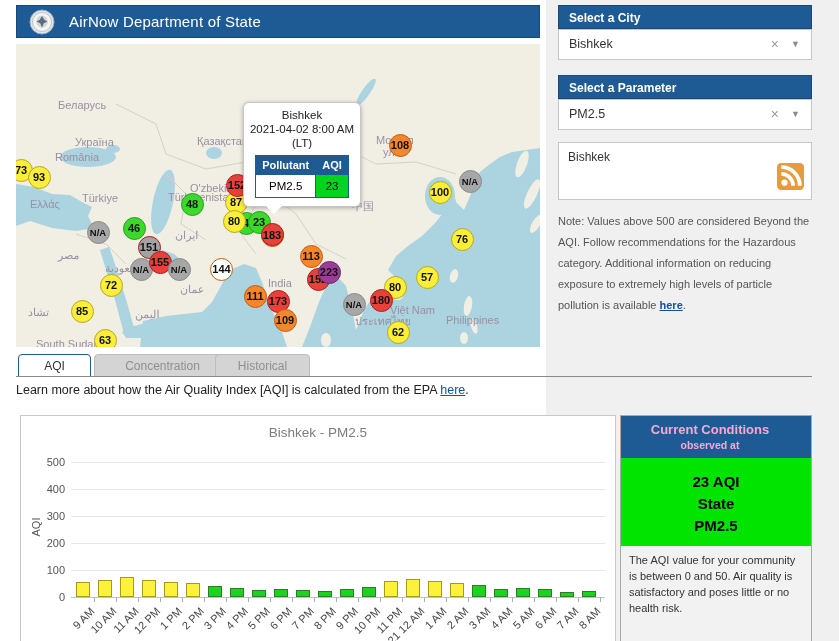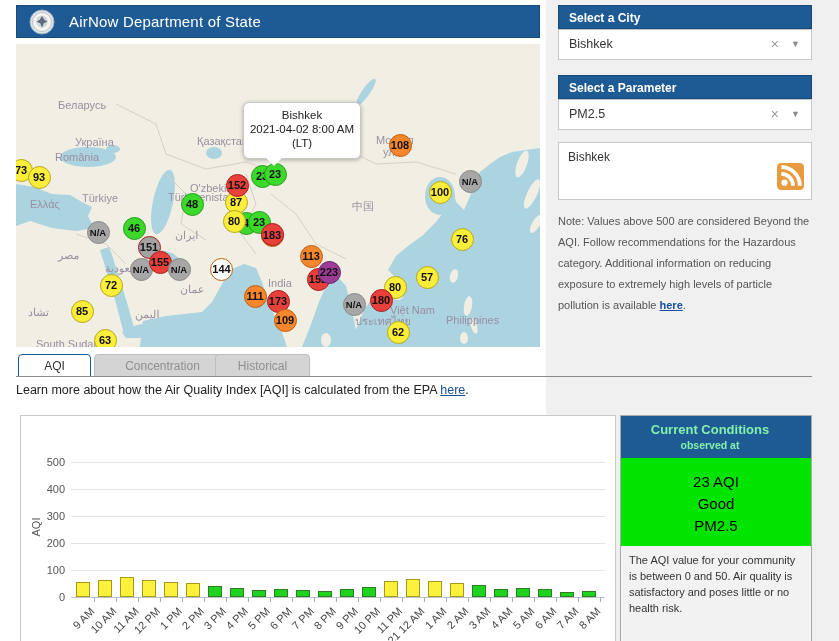--- a/index.html
+++ b/index.html
@@ -42,26 +42,26 @@
   #chart-panel{left:20px;top:415px;width:596px;height:230px;background:#fff;border:1px solid #c9c9c9;box-sizing:border-box;}
   #chart-title{position:absolute;left:0;top:9px;width:100%;text-align:center;font-size:13.5px;color:#7d7d7d;}
   .gridline{position:absolute;left:50px;right:10px;height:0;border-top:1px solid #e6e6e6;}
   .ytick{position:absolute;width:38px;text-align:right;font-size:11px;color:#555;}
   #y-axis-label{position:absolute;left:6px;top:105px;font-size:11px;color:#555;transform:rotate(-90deg);}
   .bar{position:absolute;box-sizing:border-box;cursor:pointer;}
   .xtick{position:absolute;width:1px;height:5px;background:#9fb0bf;top:181px;}
   #x-baseline{position:absolute;left:50px;right:10px;top:181px;border-top:1px solid #b9c4cc;height:0;}
   
   #cc-panel{left:620px;top:415px;width:192px;height:230px;border:1px solid #a9a9a9;box-sizing:border-box;background:#f2f2f2;}
-  #cc-head{background:#1e5b94;color:#86efac;text-align:center;padding:6px 16px 7px 4px;}
+  #cc-head{background:#1e5b94;color:#f9a8d4;text-align:center;padding:6px 16px 7px 4px;}
   #cc-head .l1{font-size:13px;font-weight:bold;}
   #cc-head .l2{font-size:10.5px;font-weight:bold;margin-top:2px;}
   #cc-head .l3{font-size:13px;font-weight:bold;margin-top:2px;}
   #cc-green{background:#00e400;text-align:center;padding:10px 0 12px 0;}
-  #cc-green div{font-size:15px;font-weight:normal;color:#000;margin-top:5px;}
+  #cc-green div{font-size:15px;font-weight:bold;color:#000;margin-top:5px;}
   #cc-health{padding:6px 8px;}
   #cc-health .hh{text-align:center;font-size:12px;font-weight:bold;color:#222;margin-bottom:4px;}
   #cc-health .ht{font-size:11px;color:#333;line-height:16px;}
   
   .side-head{position:absolute;left:558px;width:254px;height:24px;background:#1e5b94;color:#fff;
              font-size:12px;font-weight:bold;line-height:24px;padding-left:10px;box-sizing:border-box;border:1px solid #17497a;}
   .side-box{position:absolute;left:558px;width:254px;height:31px;background:#fff;border:1px solid #c6c6c6;
             box-sizing:border-box;font-size:12.5px;color:#333;line-height:29px;padding-left:10px;cursor:pointer;}
   .side-box .clear-x{position:absolute;right:32px;top:0;color:#9a9a9a;font-size:14px;cursor:pointer;}
   .side-box .caret{position:absolute;right:11px;top:0;color:#8a8a8a;font-size:9px;cursor:pointer;}
@@ -198,35 +198,48 @@
         <div class="marker" style="left: 367.5px; top: 231.5px; background: rgb(251, 238, 58); border-color: rgb(181, 168, 32);">80</div>
         <div class="marker" style="left: 353.5px; top: 244.5px; background: rgb(232, 65, 60); border-color: rgb(168, 31, 31);">180</div>
         <div class="marker na" style="left: 326.5px; top: 248.5px; background: rgb(167, 167, 167); border-color: rgb(138, 138, 138);">N/A</div>
         <div class="marker" style="left: 370.5px; top: 276.5px; background: rgb(251, 238, 58); border-color: rgb(181, 168, 32);">62</div>
       </div>
 
     <div class="abs" id="map-popup">
       <div class="ptitle">Bishkek</div>
       <div class="ptitle">2021-04-02 8:00 AM</div>
       <div class="ptitle">(LT)</div>
+      <table id="popup-table">
+        <tbody>
+            <tr>
+          <th>Pollutant</th>
+          <th>AQI</th>
+        </tr>
+        <tr>
+          <td>PM2.5</td>
+          <td id="popup-aqi-cell" style="background: rgb(0, 212, 31);">23</td>
+        </tr>
+      </tbody>
+        </table>
       <div id="popup-tail"></div>
     </div>
   </div>
 
   <div id="tabs-layer">
       <div class="tab active" style="left: 18px; width: 73px;">AQI</div>
       <div class="tab inactive" style="left: 94px; width: 137px;">Concentration</div>
       <div class="tab inactive" style="left: 215px; width: 95px;">Historical</div>
     </div>
   <div class="abs" id="tab-divider"></div>
   <div class="abs" id="learn-more">
     <span>Learn more about how the Air Quality Index [AQI] is calculated from the EPA </span><a class="link">here</a><span>.</span>
   </div>
 
   <div class="abs" id="chart-panel">
+    <div id="chart-title">Bishkek - PM2.5</div>
     <div id="y-axis-label">AQI</div>
     <div id="x-baseline"></div>
     <div id="chart-plot">
         <div class="ytick" style="left: 6px; top: 175px;">0</div>
         <div class="gridline" style="top: 154px;"></div>
         <div class="ytick" style="left: 6px; top: 148px;">100</div>
         <div class="gridline" style="top: 127px;"></div>
         <div class="ytick" style="left: 6px; top: 121px;">200</div>
         <div class="gridline" style="top: 100px;"></div>
         <div class="ytick" style="left: 6px; top: 94px;">300</div>
@@ -357,21 +370,21 @@
       </div>
   </div>
 
   <div class="abs" id="cc-panel">
     <div id="cc-head">
       <div class="l1">Current Conditions</div>
       <div class="l2">observed at</div>
     </div>
     <div id="cc-green" style="background: rgb(0, 228, 0);">
       <div>23 AQI</div>
-      <div>Good</div>
+      <div>State</div>
       <div>PM2.5</div>
     </div>
     <div id="cc-health">
       <div class="ht">The AQI value for your community is between 0 and 50. Air quality is satisfactory and poses little or no health risk.</div>
     </div>
   </div>
 
   <div class="side-head" style="top:5px;">Select a City</div>
   <div class="side-box" style="top:29px;">
     <span>Bishkek</span>

